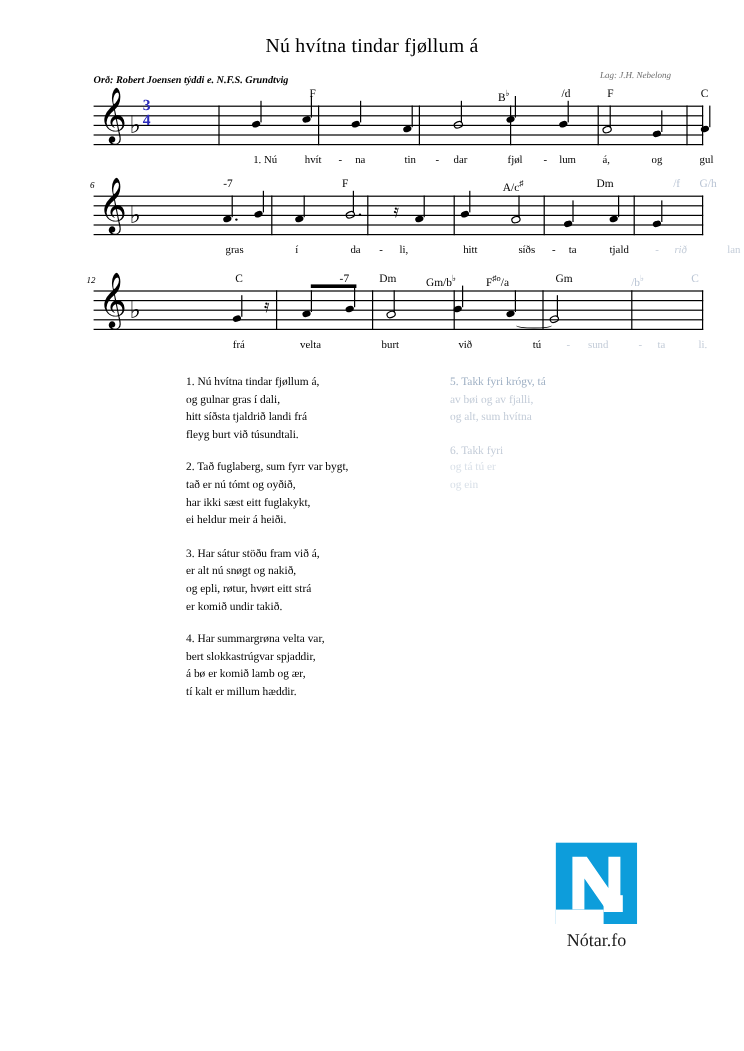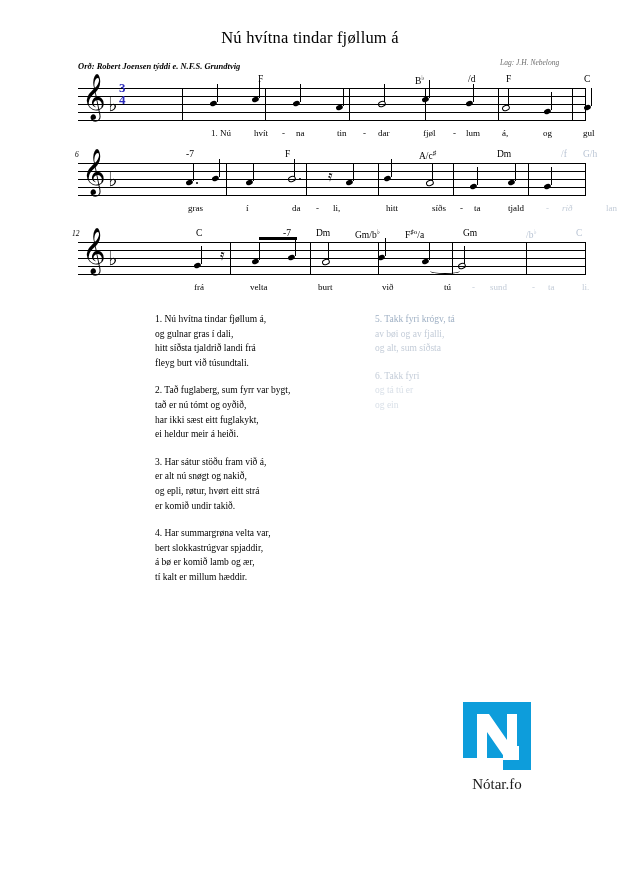--- a/index.html
+++ b/index.html
@@ -444,21 +444,21 @@
       <div>bert slokkastrúgvar spjaddir,</div>
       <div>á bø er komið lamb og ær,</div>
       <div>tí kalt er millum hæddir.</div>
     </div>
   </div>
 
   <div class="verse-col right">
     <div class="verse">
       <div class="fade1">5. Takk fyri krógv, tá</div>
       <div class="fade2">av bøi og av fjalli,</div>
-      <div class="fade2">og alt, sum síðsta</div>
+      <div class="fade2">og alt, sum hvítna</div>
     </div>
     <div class="verse">
       <div class="fade2">6. Takk fyri</div>
       <div class="fade3">og tá tú er</div>
       <div class="fade3">og ein</div>
     </div>
   </div>
 
   <div class="logo-wrap">
     <div class="logo-mark">

